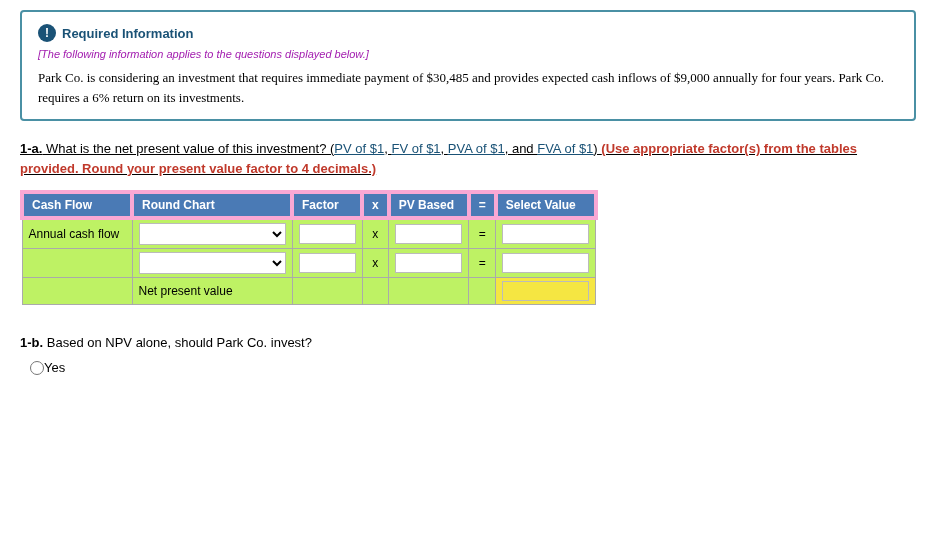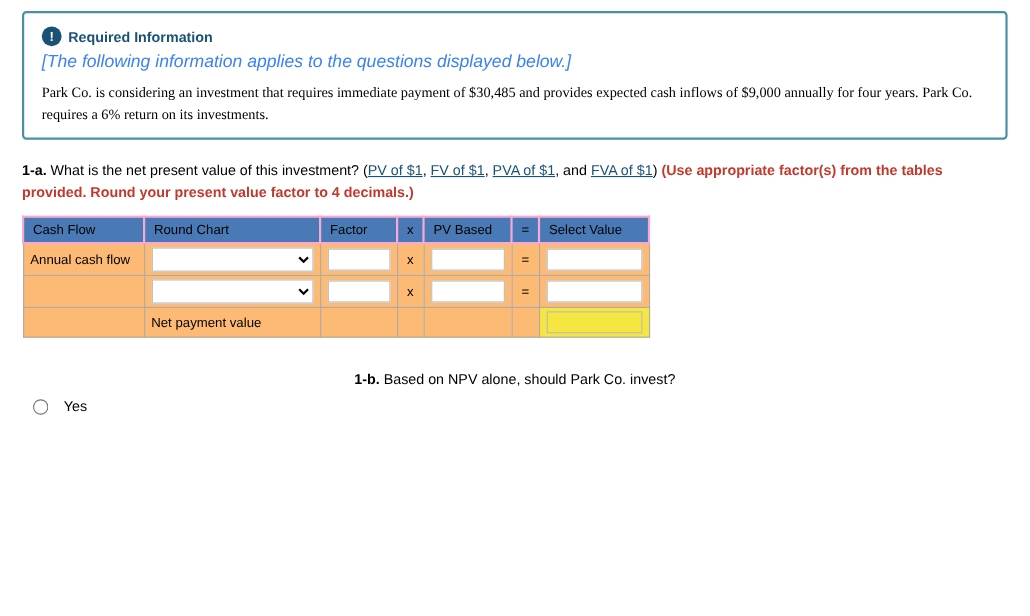--- a/index.html
+++ b/index.html
@@ -34,64 +34,65 @@
       color: white;
       font-weight: bold;
       font-size: 12px;
       display: flex;
       align-items: center;
       justify-content: center;
       flex-shrink: 0;
     }
     .required-info-box .italic-note {
       font-style: italic;
-      color: #3b82f6;
+      color: #a21caf;
       margin-bottom: 8px;
-      font-size: 16px;
+      font-size: 11px;
     }
     .required-info-box .body-text {
       font-size: 13px;
       line-height: 1.5;
       font-family: Liberation Serif, serif;
     }
     .question-label {
       font-size: 13px;
       margin-bottom: 12px;
       line-height: 1.5;
+      text-decoration: underline;
     }
     .question-label .bold-red {
       color: #c0392b;
       font-weight: bold;
     }
     .question-label a {
       color: #1a5276;
       text-decoration: underline;
     }
     .table-section {
       margin-bottom: 20px;
     }
     table.data-table {
       border-collapse: collapse;
       font-size: 12px;
       min-width: 500px;
     }
     table.data-table th {
       background: #4a7ab5;
-      color: #000000;
+      color: #ffffff;
       padding: 4px 8px;
-      border: 2px solid #f9a8d4;
+      border: 4px solid #f9a8d4;
       text-align: left;
-      font-weight: normal;
+      font-weight: bold;
       font-size: 12px;
     }
     table.data-table td {
       border: 1px solid #aaa;
       padding: 3px 6px;
       font-size: 12px;
-      background: #fdba74;
+      background: #bef264;
     }
     table.data-table .col-cash-flow { width: 110px; }
     table.data-table .col-select-chart { width: 160px; }
     table.data-table .col-amount { width: 70px; }
     table.data-table .col-x { width: 18px; text-align: center; }
     table.data-table .col-pv-factor { width: 80px; }
     table.data-table .col-equals { width: 18px; text-align: center; }
     table.data-table .col-present-value { width: 100px; }
     table.data-table input[type="text"] {
       width: 100%;
@@ -114,32 +115,31 @@
     .npv-cell {
       background: #f5e642 !important;
     }
     .section-1b {
       margin-top: 30px;
       font-size: 13px;
     }
     .section-1b .q-label {
       margin-bottom: 10px;
       font-size: 13px;
-      text-align: center;
     }
     .radio-group {
       display: flex;
       flex-direction: column;
       gap: 4px;
       margin-left: 10px;
     }
     .radio-item {
       display: flex;
       align-items: center;
-      gap: 14px;
+      gap: 0;
       font-size: 13px;
     }
     .radio-item input[type="radio"] {
       width: 14px;
       height: 14px;
     }
     .col-header-amount {
       text-align: left;
     }
   </style>
@@ -224,21 +224,21 @@
         </td>
         <td class="col-equals">=</td>
         <td class="col-present-value">
           <input type="text" value="" style="">
         </td>
       </tr>
 
       <tr>
         <td class="col-cash-flow"></td>
         <td class="col-select-chart">
-          <span class="net-pv-label">Net payment value</span>
+          <span class="net-pv-label">Net present value</span>
         </td>
         <td class="col-amount"></td>
         <td class="col-x"></td>
         <td class="col-pv-factor"></td>
         <td class="col-equals"></td>
         <td class="col-present-value npv-cell">
           <input type="text" value="" style="background: rgb(245, 230, 66); width: 100%; border: 1px solid rgb(187, 187, 187); padding: 2px 4px; font-size: 12px;">
         </td>
       </tr>
     </tbody>

